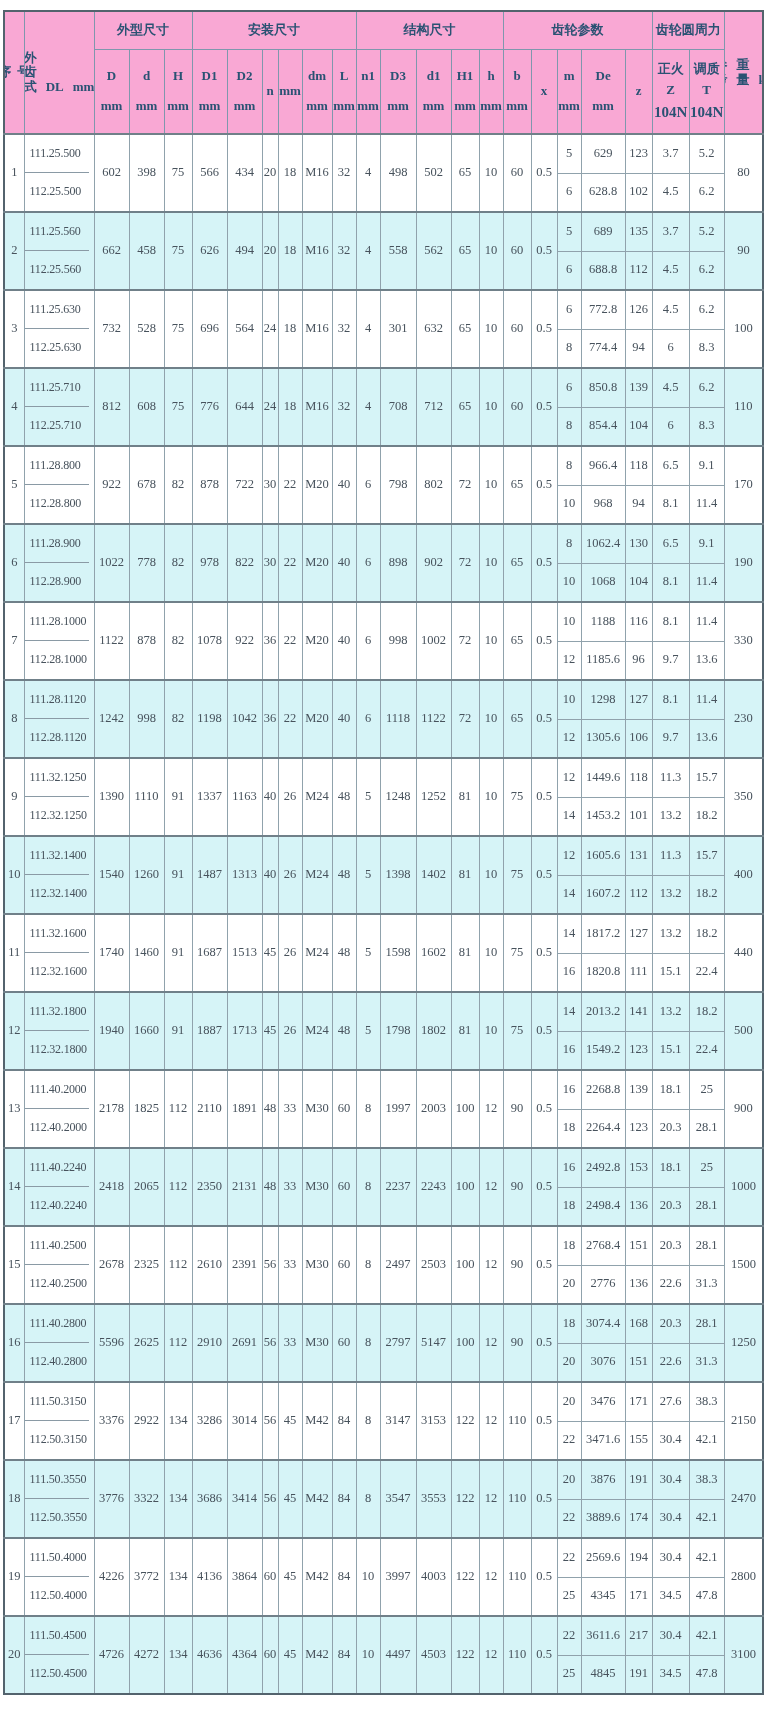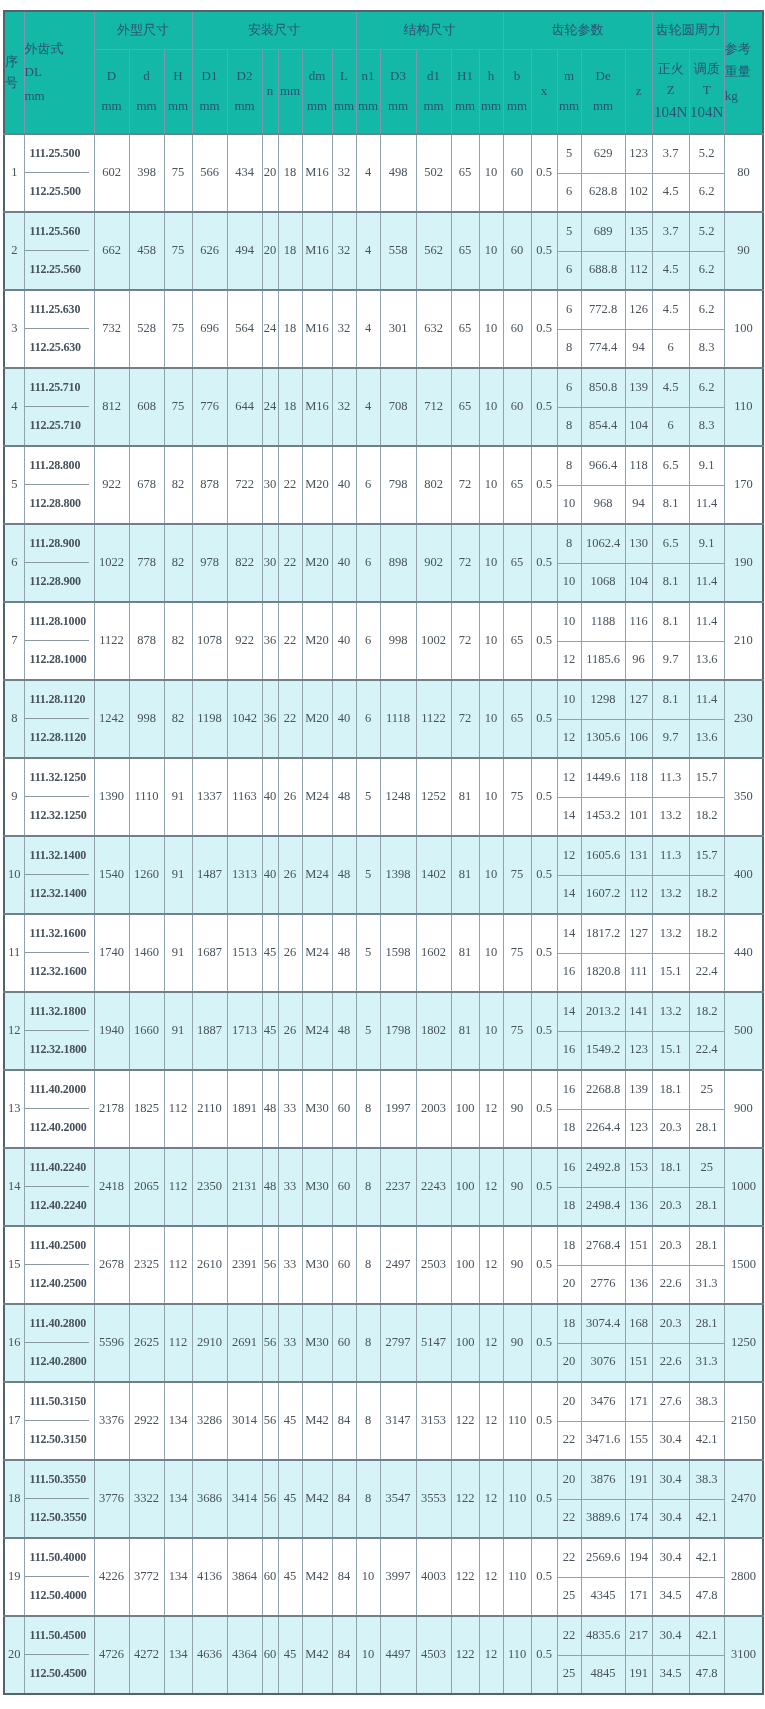--- a/index.html
+++ b/index.html
@@ -2,36 +2,36 @@
 <html><head>
 <meta charset="utf-8">
 <style>
   html,body { margin:0; padding:0; background:#ffffff; }
   .page { width:765px; box-sizing:border-box; padding:10px 3px 8px 3px;
           font-family:"Liberation Serif","DejaVu Serif",serif; }
   table { border-collapse:collapse; table-layout:fixed; width:759px;
           border:2px solid #53636d; }
   th,td { border:1px solid #90a2ac; text-align:center; vertical-align:middle;
           padding:0; overflow:hidden; color:#47525c; font-size:12.5px; line-height:1.1; }
-  thead th { background:#14b8a6; color:#2a5273; font-weight:normal;
+  thead th { background:#f9a8d4; color:#2a5273; font-weight:bold;
              border-color:#7f97ad; font-size:13px; }
   tr.h1 { height:38px; }
   tr.h2 { height:85px; }
   tbody tr { height:38.5px; }
   tbody td { background:#ffffff; }
   tbody tr.alt td { background:#d6f4f7; }
   tbody tr.r1 td { border-top:2px solid #708089; }
   .stack { display:flex; flex-direction:column; justify-content:center; align-items:center; gap:16px; }
   .stack.s1 { gap:0; }
   .stack.s3 { gap:7px; }
-  .vstack { display:flex; flex-direction:column; justify-content:center; align-items:flex-start; gap:9px; }
+  .vstack { display:flex; flex-direction:row; justify-content:center; align-items:flex-end; gap:9px; }
   .c-dl-cell { text-align:left; }
   .dlwrap { display:flex; flex-direction:column; width:100%; }
   .dl1,.dl2 { box-sizing:border-box; height:38px; display:flex; align-items:center;
-              padding-left:5px; font-size:12px; letter-spacing:-0.2px;font-weight:bold; }
+              padding-left:5px; font-size:12px; letter-spacing:-0.2px; }
   .dl1 { border-bottom:1px solid #8a9aa5; width:94%; }
   .small { font-size:15px; }
 </style>
 </head>
 <body>
 
 <div class="page">
   <table>
     <colgroup>
       <col style="width:20px">
@@ -471,21 +471,21 @@
     <td rowspan="2">1002</td>
     <td rowspan="2">72</td>
     <td rowspan="2">10</td>
     <td rowspan="2">65</td>
     <td rowspan="2">0.5</td>
     <td>10</td>
     <td>1188</td>
     <td>116</td>
     <td>8.1</td>
     <td>11.4</td>
-    <td rowspan="2">210</td>
+    <td rowspan="2">330</td>
   </tr>
   <tr class="r2">
     <td>12</td>
     <td>1185.6</td>
     <td>96</td>
     <td>9.7</td>
     <td>13.6</td>
   </tr>
 
   <tr class="r1 alt">
@@ -974,21 +974,21 @@
     <td rowspan="2">M42</td>
     <td rowspan="2">84</td>
     <td rowspan="2">10</td>
     <td rowspan="2">4497</td>
     <td rowspan="2">4503</td>
     <td rowspan="2">122</td>
     <td rowspan="2">12</td>
     <td rowspan="2">110</td>
     <td rowspan="2">0.5</td>
     <td>22</td>
-    <td>4835.6</td>
+    <td>3611.6</td>
     <td>217</td>
     <td>30.4</td>
     <td>42.1</td>
     <td rowspan="2">3100</td>
   </tr>
   <tr class="r2 alt">
     <td>25</td>
     <td>4845</td>
     <td>191</td>
     <td>34.5</td>

